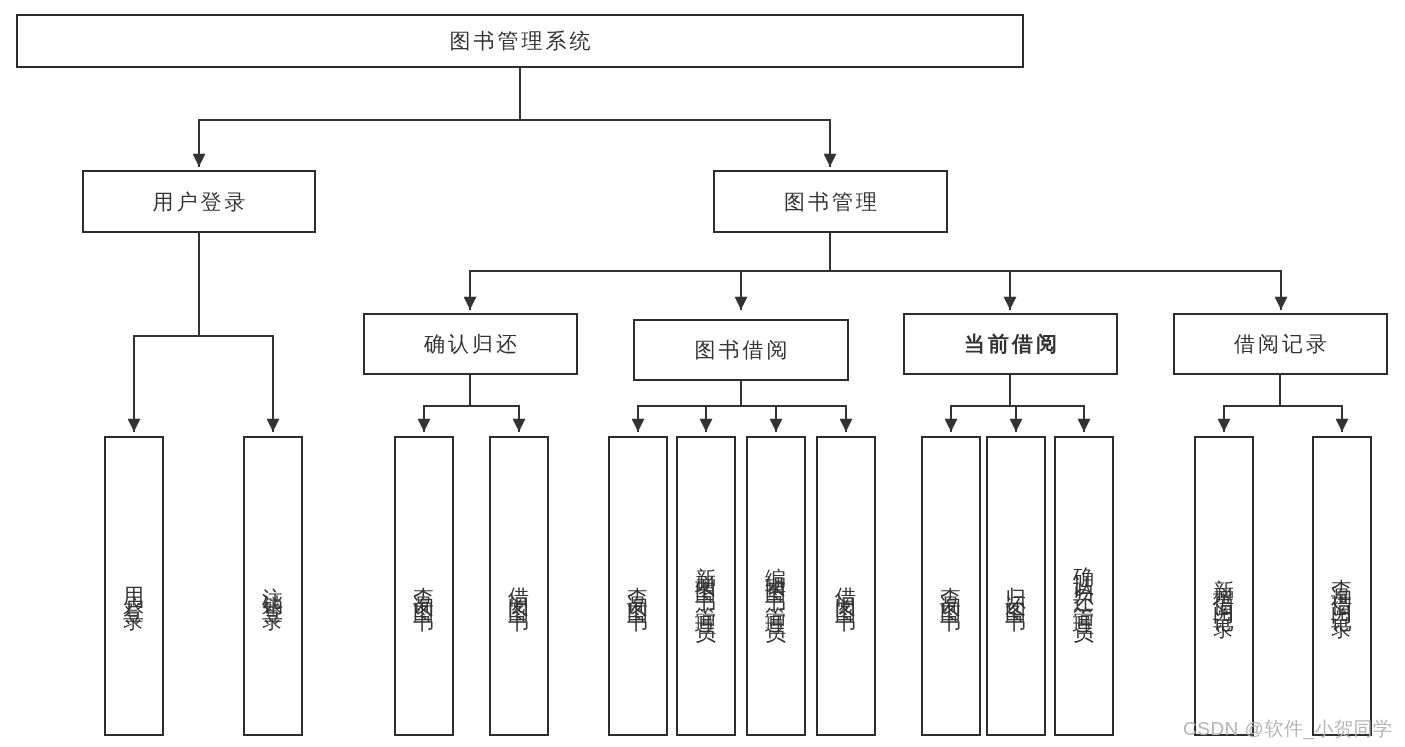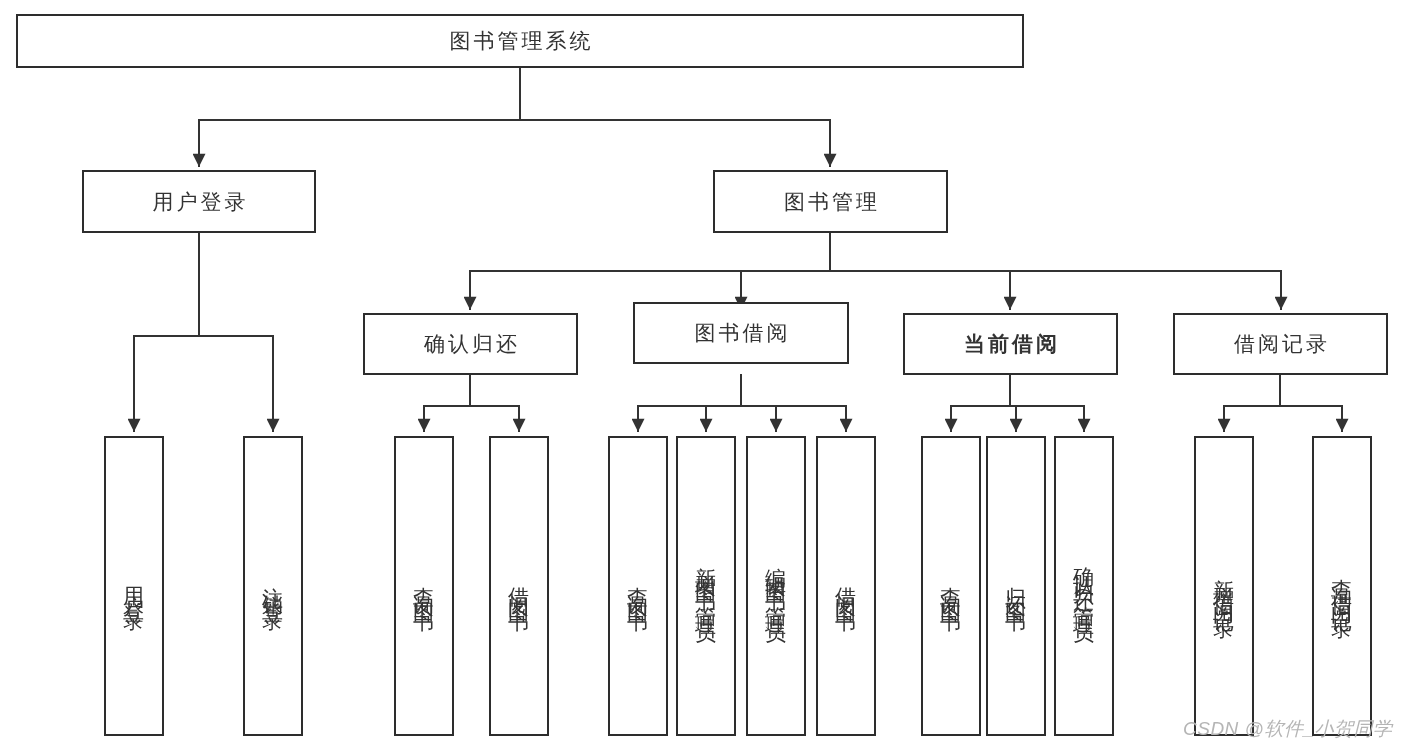--- a/index.html
+++ b/index.html
@@ -49,21 +49,20 @@
   .watermark {
     position: absolute;
     left: 1183px;
     top: 716px;
     width: 222px;
     font-size: 19px;
     color: #b5b5b5;
     letter-spacing: 0.5px;
     white-space: nowrap;
     z-index: 10;
-    font-style: italic;
   }
 </style>
 </head>
 <body>
 
 <div class="stage">
 
   <svg class="wires" width="1405" height="747" viewBox="0 0 1405 747">
     <defs>
       <marker id="arrow" viewBox="0 0 10 10" refX="9.5" refY="5" markerWidth="9" markerHeight="6.5" orient="auto-start-reverse" markerUnits="strokeWidth">
@@ -106,21 +105,21 @@
       <path d="M1342,406 V431" marker-end="url(#arrow)"></path>
     </g>
   </svg>
 
   <div class="box hbox" style="left:16px; top:14px; width:1008px; height:54px;">图书管理系统</div>
 
   <div class="box hbox" style="left:82px; top:170px; width:234px; height:63px;">用户登录</div>
   <div class="box hbox" style="left:713px; top:170px; width:235px; height:63px;">图书管理</div>
 
   <div class="box hbox" style="left:363px; top:313px; width:215px; height:62px;">确认归还</div>
-  <div class="box hbox" style="left:633px; top:302px; width:216px; height:62px;">图书借阅</div>
+  <div class="box hbox" style="left:633px; top:319px; width:216px; height:62px;">图书借阅</div>
   <div class="box hbox" style="left:903px; top:313px; width:215px; height:62px;font-weight:bold;">当前借阅</div>
   <div class="box hbox" style="left:1173px; top:313px; width:215px; height:62px;">借阅记录</div>
 
   <div class="box vbox" style="left:104px; top:436px; width:60px; height:300px;">用户登录</div>
   <div class="box vbox" style="left:243px; top:436px; width:60px; height:300px;">注销登录</div>
 
   <div class="box vbox" style="left:394px; top:436px; width:60px; height:300px;">查询图书</div>
   <div class="box vbox" style="left:489px; top:436px; width:60px; height:300px;">借阅图书</div>
 
   <div class="box vbox" style="left:608px; top:436px; width:60px; height:300px;">查询图书</div>

